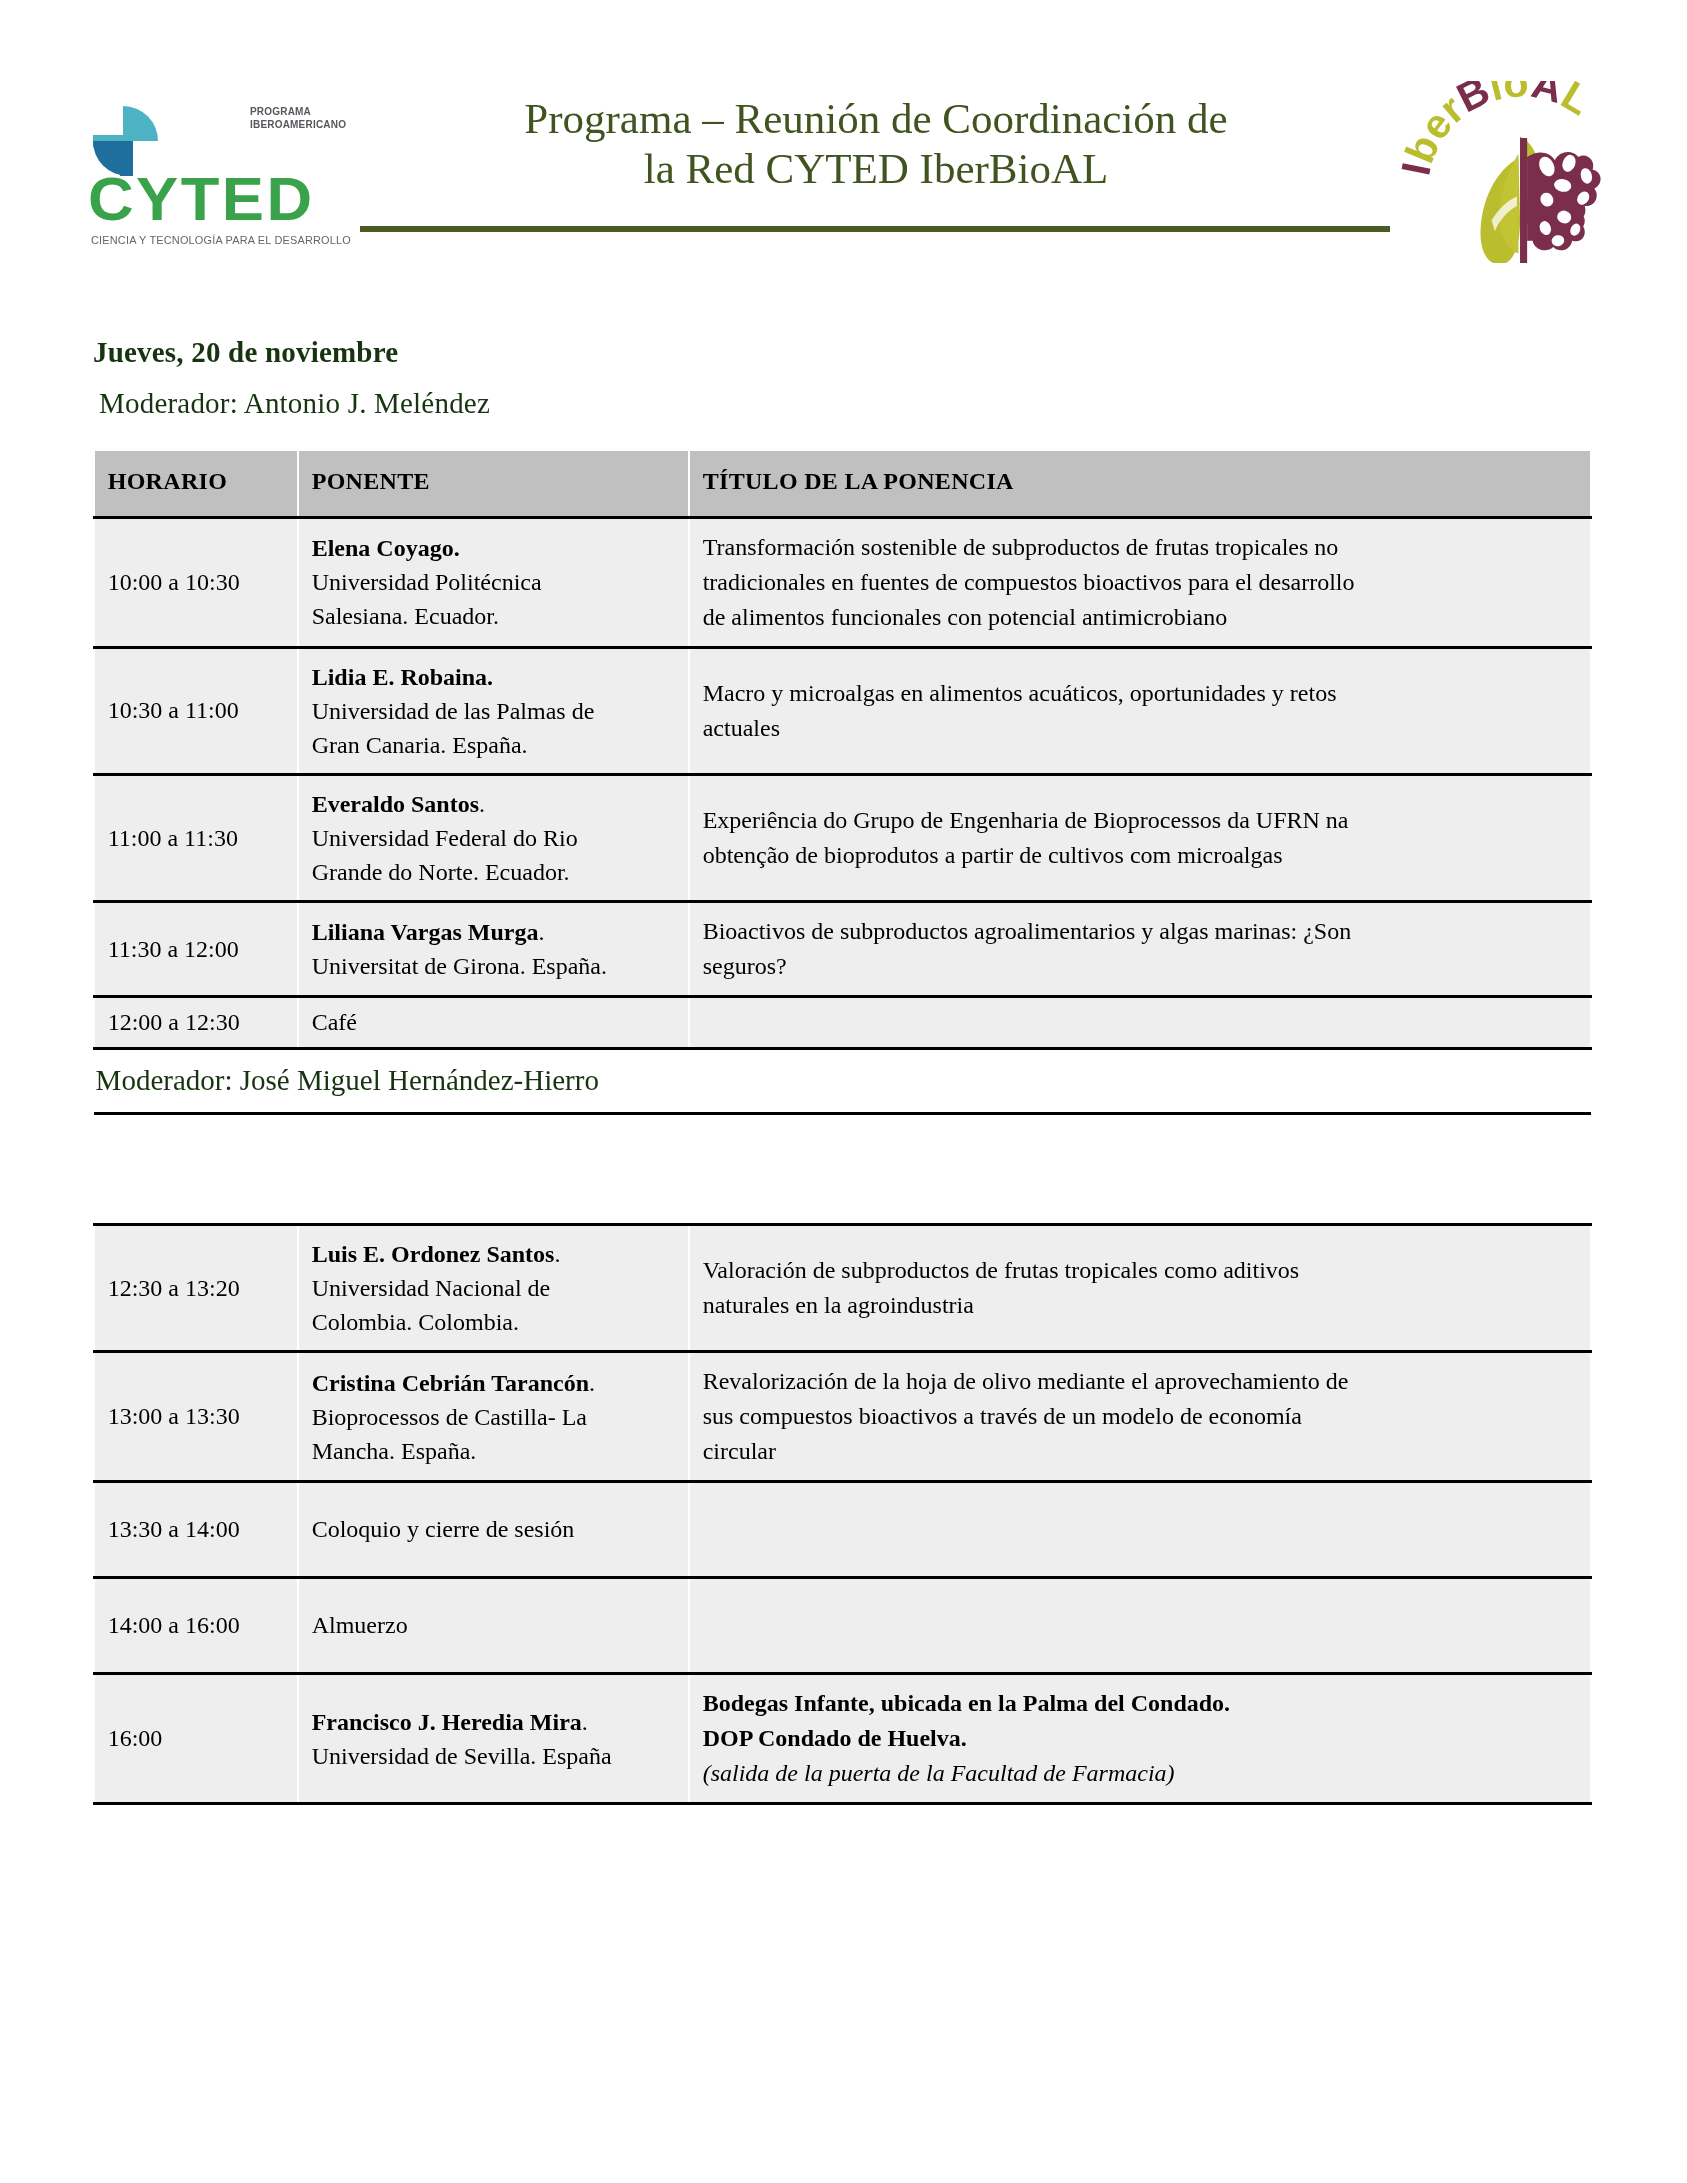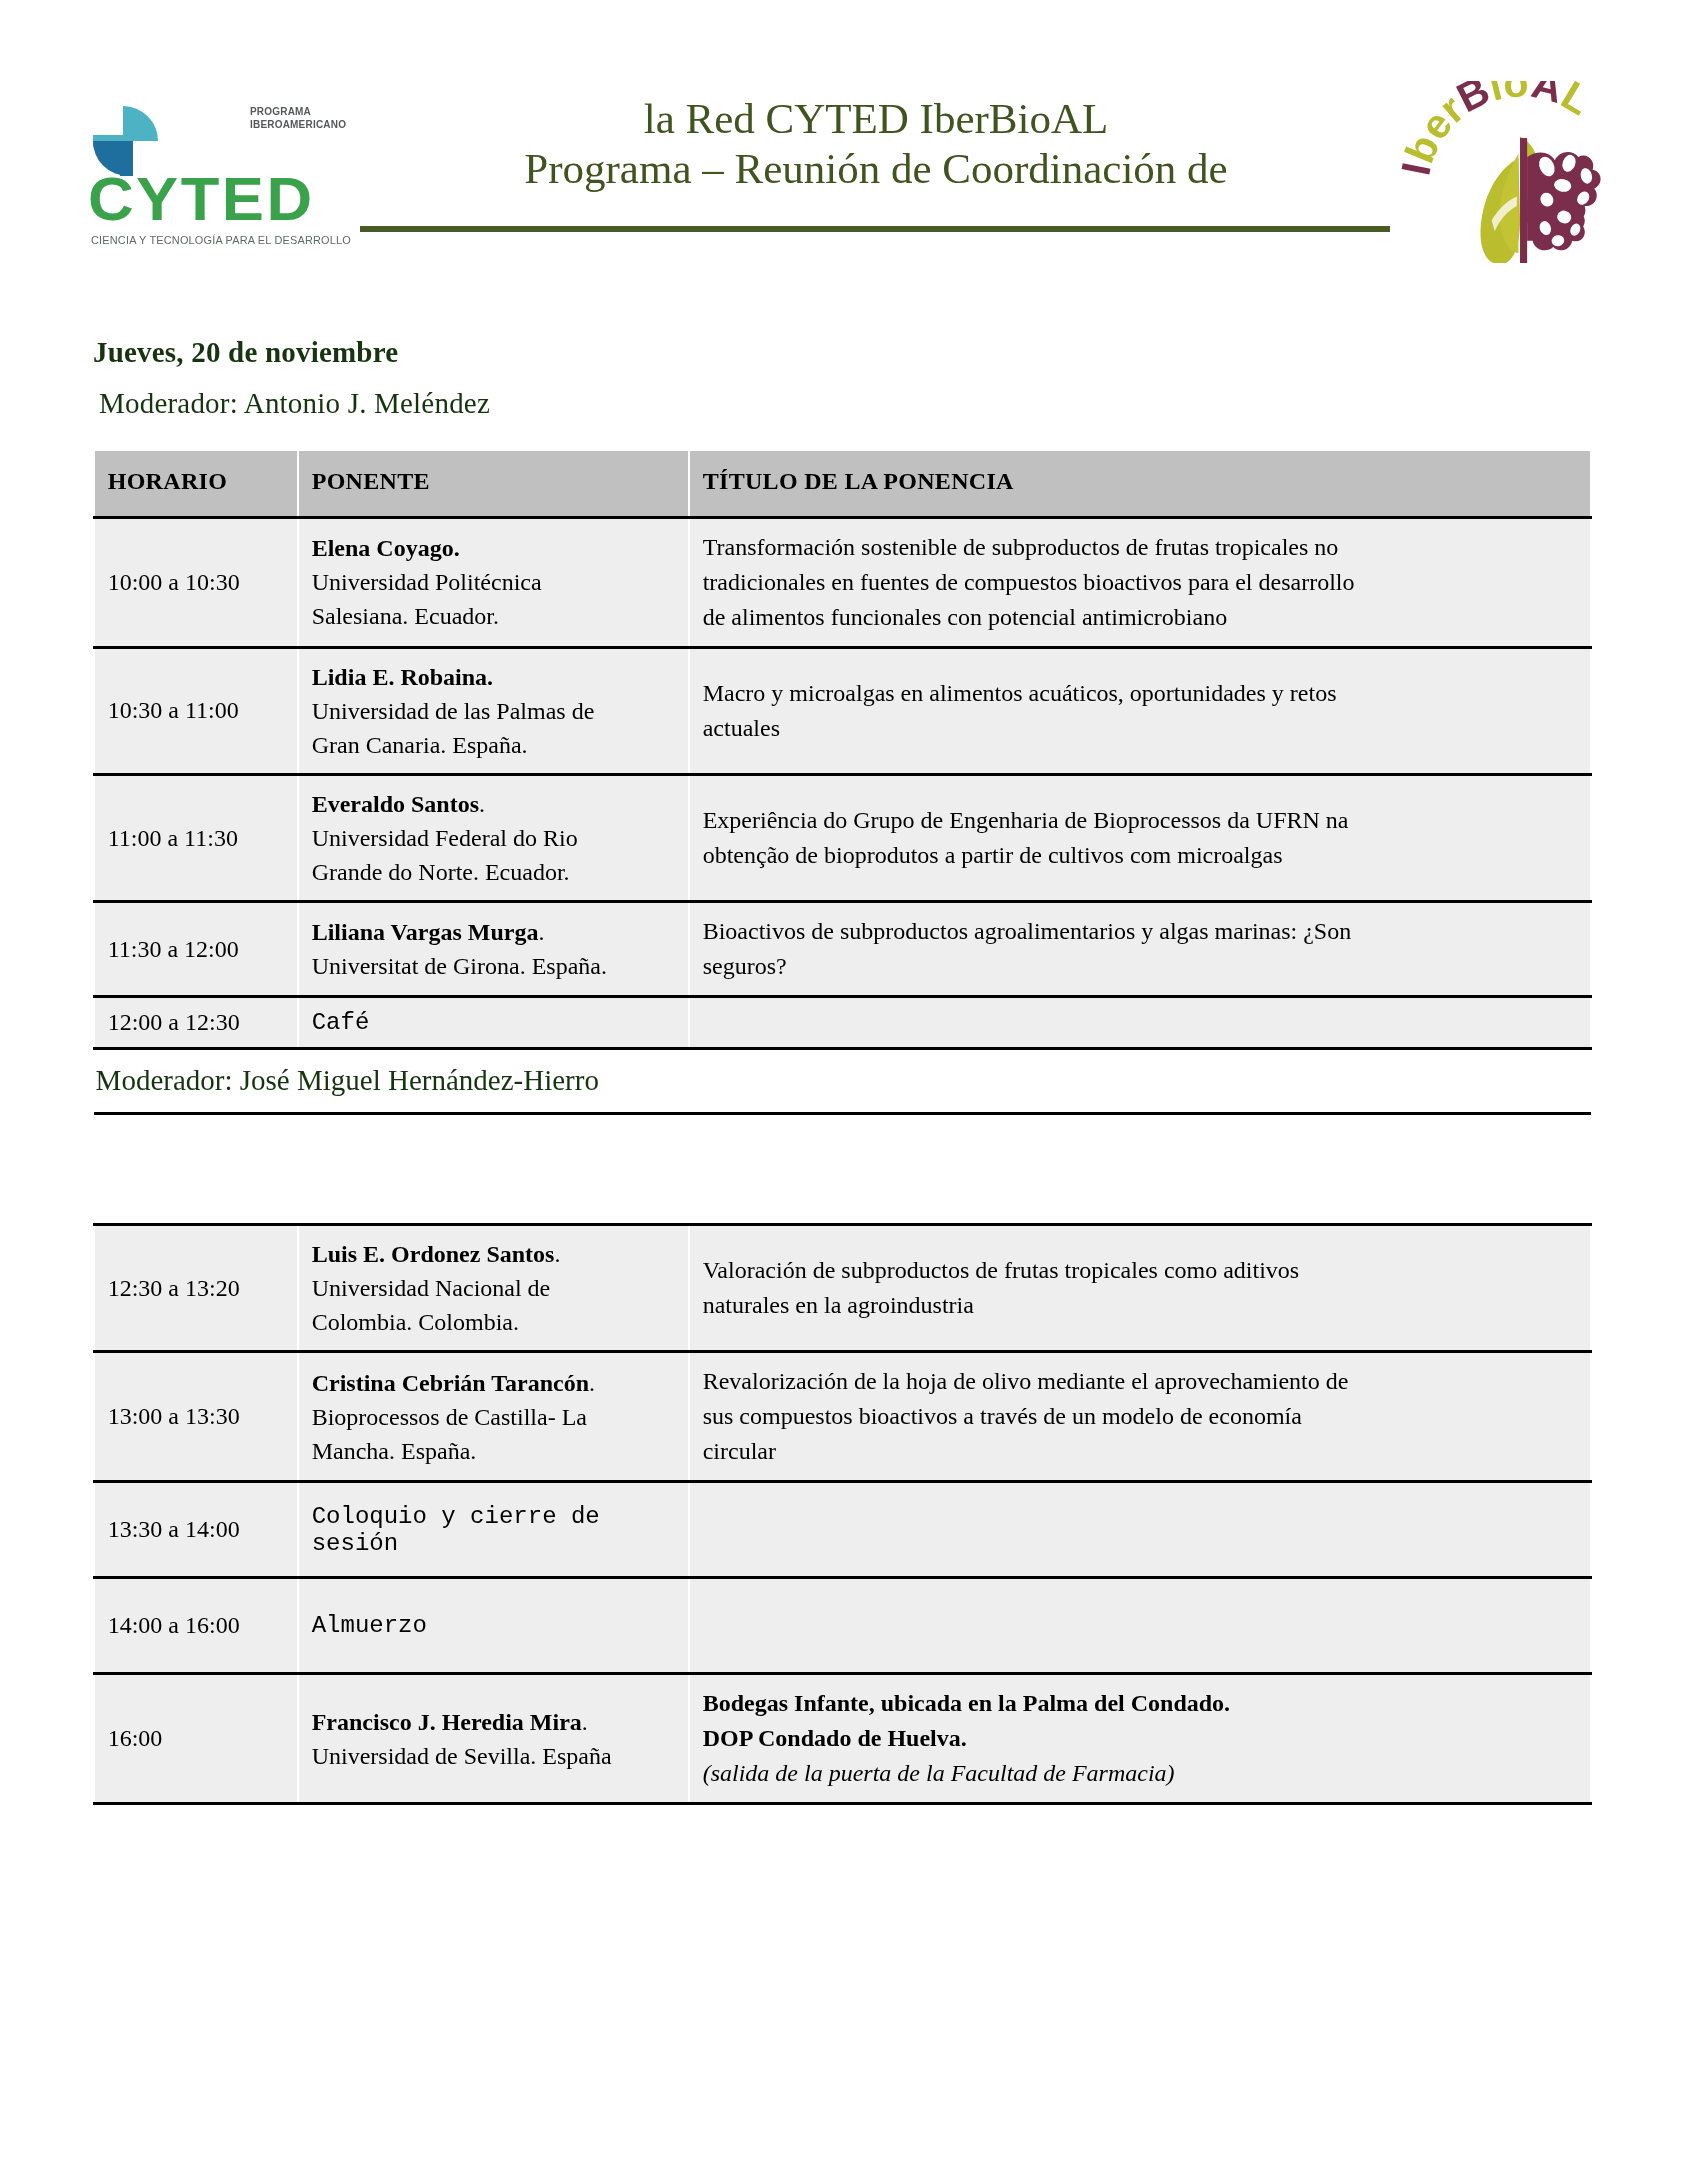--- a/index.html
+++ b/index.html
@@ -213,21 +213,21 @@
     border-bottom: 3.2px solid #000000;
   }
 
   td.time { white-space: nowrap; }
   td.speaker .spk-name { font-weight: bold; }
   td.speaker .spk-aff  { font-weight: normal; }
   td.speaker .line { display: block; line-height: 1.42; }
   td.talk .line { display: block; line-height: 1.46; }
   td.talk.bold-talk .line { font-weight: bold; }
   td.talk .line.italic { font-style: italic; font-weight: normal; }
-  td.plain-activity { font-weight: bold; font-family: Liberation Mono, monospace; }
+  td.plain-activity { font-weight: bold; }
 
   
   tr.moderator-row td {
     background: #ffffff;
     border-left: 0;
     border-right: 0;
     border-top: 3.2px solid #000000;
     border-bottom: 0;
     padding: 14.2px 0 14.2px 1.6px;
     font-size: 29px;
@@ -250,22 +250,22 @@
       </div>
       <div class="cyted-word">CYTED</div>
       <div class="cyted-tag">CIENCIA Y TECNOLOGÍA PARA EL DESARROLLO</div>
       <div class="cyted-prog">
         <div>PROGRAMA</div>
         <div>IBEROAMERICANO</div>
       </div>
     </div>
 
     <div class="title-block">
+      <div class="doc-title">Programa – Reunión de Coordinación de</div>
       <div class="doc-title">la Red CYTED IberBioAL</div>
-      <div class="doc-title">Programa – Reunión de Coordinación de</div>
     </div>
     <div class="title-rule"></div>
 
     <div class="iber-logo">
       <svg viewBox="0 0 290 230" width="229" height="182">
 
         <path d="M150 98 C128 108 104 142 102 188 C101 214 110 232 126 232 C145 232 152 206 152 176 Z" fill="#b9bd2e"></path>
         <path d="M150 92 C140 108 126 140 126 170 C126 196 136 214 150 218 L150 92 Z" fill="#c2c434"></path>
         <path d="M152 70 C168 78 178 98 178 124 C178 150 168 166 152 172 Z" fill="#b9bd2e"></path>
         <path d="M116 176 C126 160 138 150 148 146 L148 158 C136 164 126 176 120 190 Z" fill="#ffffff" opacity="0.75"></path>

